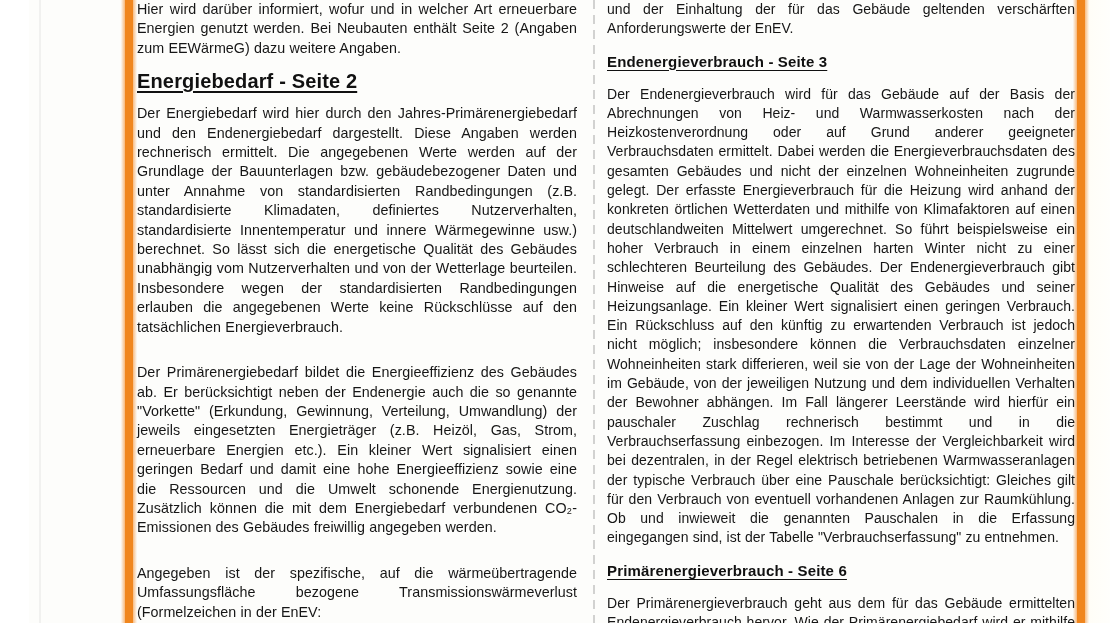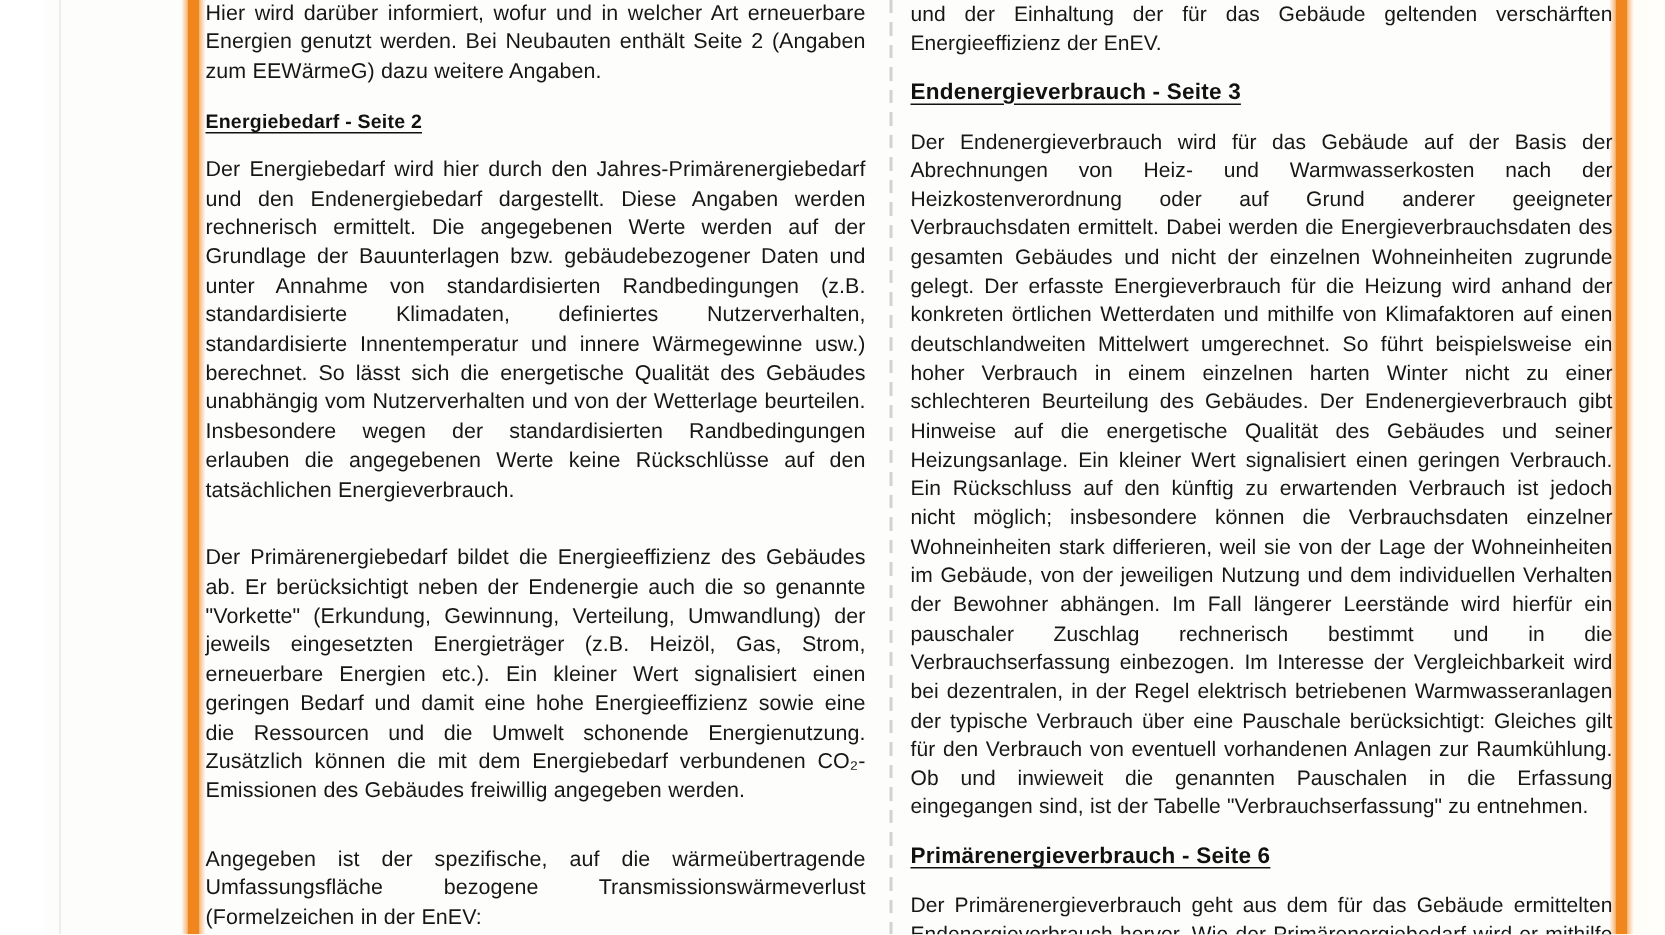--- a/index.html
+++ b/index.html
@@ -104,21 +104,21 @@
     word-spacing: 0.2px;
     color: #161616;
   }
   #col-right .para {
     font-size: 14.0px;
     line-height: 19.3px;
   }
 
   .heading {
     margin: 0;
-    font-size: 13px;
+    font-size: 20px;
     line-height: 20px;
     font-weight: bold;
     text-decoration: underline;
     text-underline-offset: 2.5px;
     color: #111111;
     letter-spacing: 0.15px;
     white-space: nowrap;
   }
   #col-right .heading {
     font-size: 15px;
@@ -167,21 +167,21 @@
     <p class="para">Der Primärenergiebedarf bildet die Energieeffizienz des Gebäudes ab. Er berücksichtigt neben der Endenergie auch die so genannte "Vorkette" (Erkundung, Gewinnung, Verteilung, Umwandlung) der jeweils eingesetzten Energieträger (z.B. Heizöl, Gas, Strom, erneuerbare Energien etc.). Ein kleiner Wert signalisiert einen geringen Bedarf und damit eine hohe Energieeffizienz sowie eine die Ressourcen und die Umwelt schonende Energienutzung. Zusätzlich können die mit dem Energiebedarf verbundenen CO₂-Emissionen des Gebäudes freiwillig angegeben werden.</p>
 
     <div class="gap-before-heading"></div>
     <div class="gap-after-heading"></div>
     <p class="para"><span>Angegeben ist der spezifische, auf die wärmeübertragende Umfassungsfläche bezogene Transmissionswärmeverlust (Formelzeichen in der EnEV: </span></p>
 
   </div>
 
   <div class="column" id="col-right">
 
-    <p class="para">und der Einhaltung der für das Gebäude geltenden verschärften Energieeffizienz der EnEV.</p>
+    <p class="para">und der Einhaltung der für das Gebäude geltenden verschärften Anforderungswerte der EnEV.</p>
 
     <div class="gap-before-heading"></div>
     <h2 class="heading">Endenergieverbrauch - Seite 3</h2>
     <div class="gap-after-heading"></div>
     <p class="para">Der Endenergieverbrauch wird für das Gebäude auf der Basis der Abrechnungen von Heiz- und Warmwasserkosten nach der Heizkostenverordnung oder auf Grund anderer geeigneter Verbrauchsdaten ermittelt. Dabei werden die Energieverbrauchsdaten des gesamten Gebäudes und nicht der einzelnen Wohneinheiten zugrunde gelegt. Der erfasste Energieverbrauch für die Heizung wird anhand der konkreten örtlichen Wetterdaten und mithilfe von Klimafaktoren auf einen deutschlandweiten Mittelwert umgerechnet. So führt beispielsweise ein hoher Verbrauch in einem einzelnen harten Winter nicht zu einer schlechteren Beurteilung des Gebäudes. Der Endenergieverbrauch gibt Hinweise auf die energetische Qualität des Gebäudes und seiner Heizungsanlage. Ein kleiner Wert signalisiert einen geringen Verbrauch. Ein Rückschluss auf den künftig zu erwartenden Verbrauch ist jedoch nicht möglich; insbesondere können die Verbrauchsdaten einzelner Wohneinheiten stark differieren, weil sie von der Lage der Wohneinheiten im Gebäude, von der jeweiligen Nutzung und dem individuellen Verhalten der Bewohner abhängen. Im Fall längerer Leerstände wird hierfür ein pauschaler Zuschlag rechnerisch bestimmt und in die Verbrauchserfassung einbezogen. Im Interesse der Vergleichbarkeit wird bei dezentralen, in der Regel elektrisch betriebenen Warmwasseranlagen der typische Verbrauch über eine Pauschale berücksichtigt: Gleiches gilt für den Verbrauch von eventuell vorhandenen Anlagen zur Raumkühlung. Ob und inwieweit die genannten Pauschalen in die Erfassung eingegangen sind, ist der Tabelle "Verbrauchserfassung" zu entnehmen.</p>
 
     <div class="gap-before-heading"></div>
     <h2 class="heading">Primärenergieverbrauch - Seite 6</h2>
     <div class="gap-after-heading"></div>
     <p class="para">Der Primärenergieverbrauch geht aus dem für das Gebäude ermittelten Endenergieverbrauch hervor. Wie der Primärenergiebedarf wird er mithilfe von Umrechnungsfaktoren ermittelt, die die Vorkette der jeweils eingesetzten Energieträger berücksichtigen.</p>

